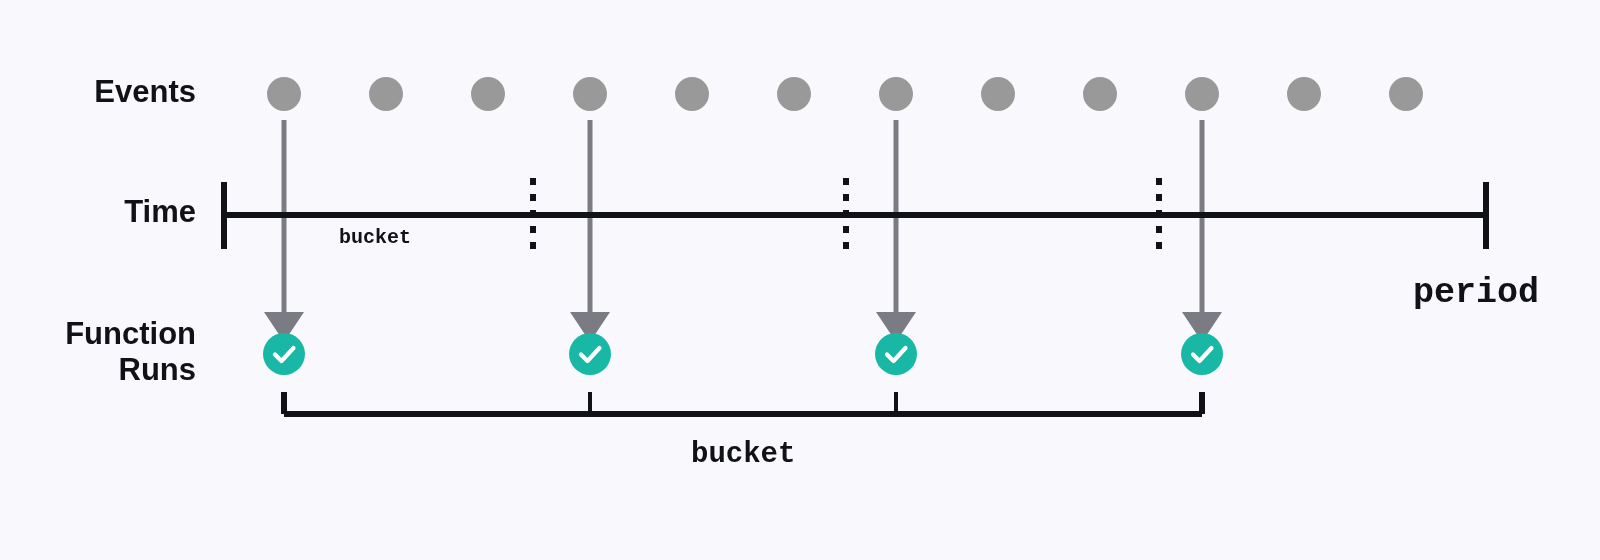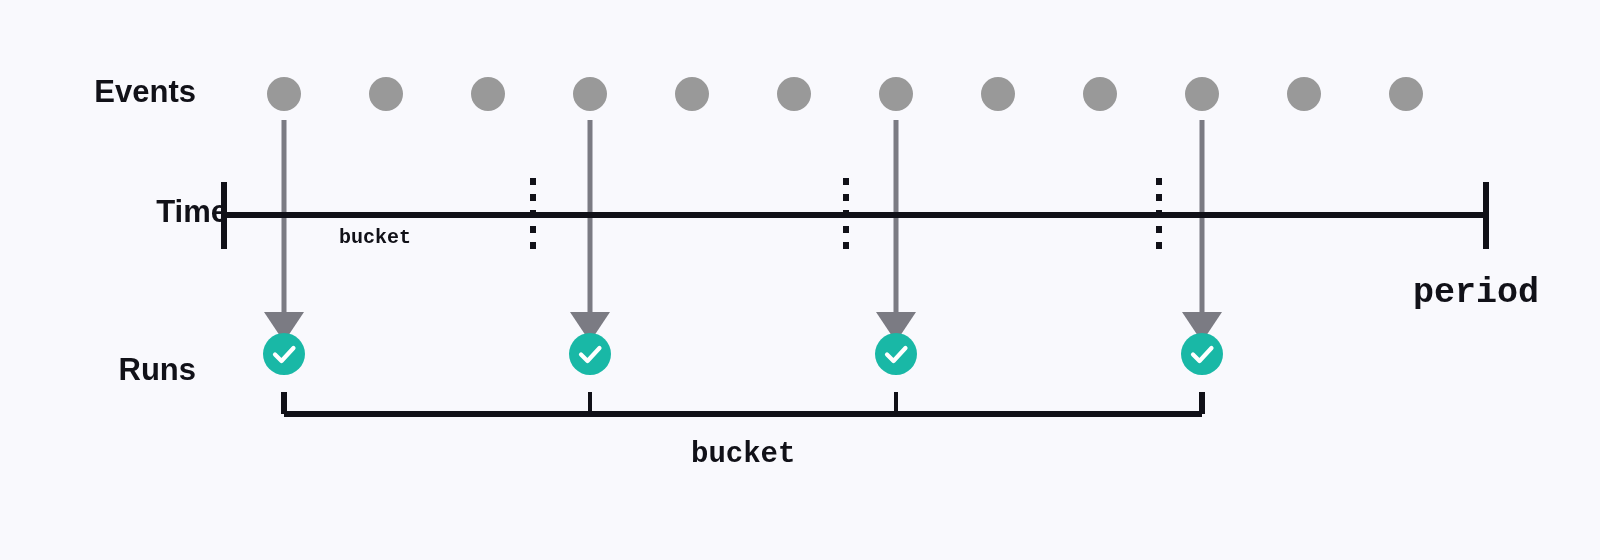--- a/index.html
+++ b/index.html
@@ -39,21 +39,20 @@
     left: 0;
     width: 196px;
     top: 74px;
     font-size: 31px;
   }
   .row-label.time {
     left: 0;
     width: 196px;
     top: 194px;
     font-size: 31px;
-    padding-left: 32px;
   }
   .row-label.runs {
     left: 0;
     width: 196px;
     top: 316px;
     font-size: 31px;
   }
   .mono-label {
     position: absolute;
     font-family: "Liberation Mono", monospace;
@@ -77,21 +76,21 @@
     font-size: 29px;
   }
 </style>
 </head>
 <body>
 
 <div id="stage">
 
   <div class="row-label events">Events</div>
   <div class="row-label time">Time</div>
-  <div class="row-label runs"><br><span>Runs</span></div>
+  <div class="row-label runs"><span>Function</span><br><span>Runs</span></div>
 
   <div class="mono-label bucket">bucket</div>
   <div class="mono-label period">period</div>
   <div class="mono-label limit">bucket</div>
 
   <svg class="diagram" viewBox="0 0 1600 560">
     <defs>
       <marker id="arrowhead" markerWidth="10" markerHeight="8" refX="1.2" refY="4" orient="auto" markerUnits="strokeWidth">
         <path d="M0,0 L0,8 L6,4 z" fill="#7b7b83"></path>
       </marker>

